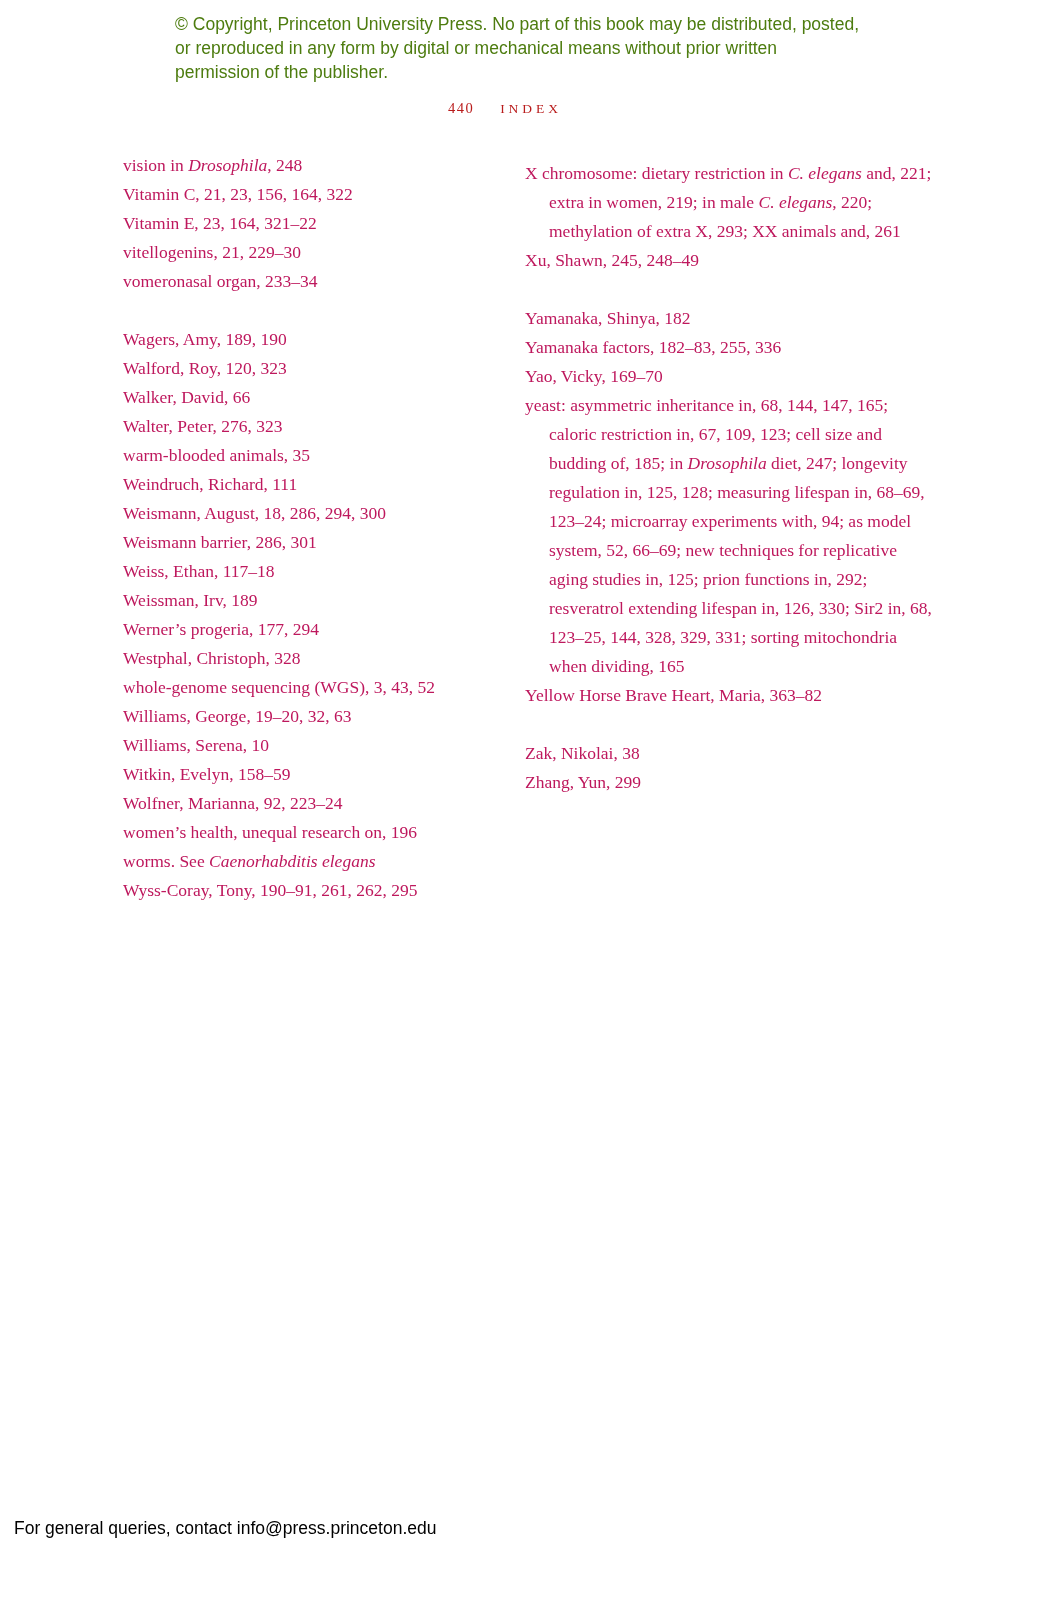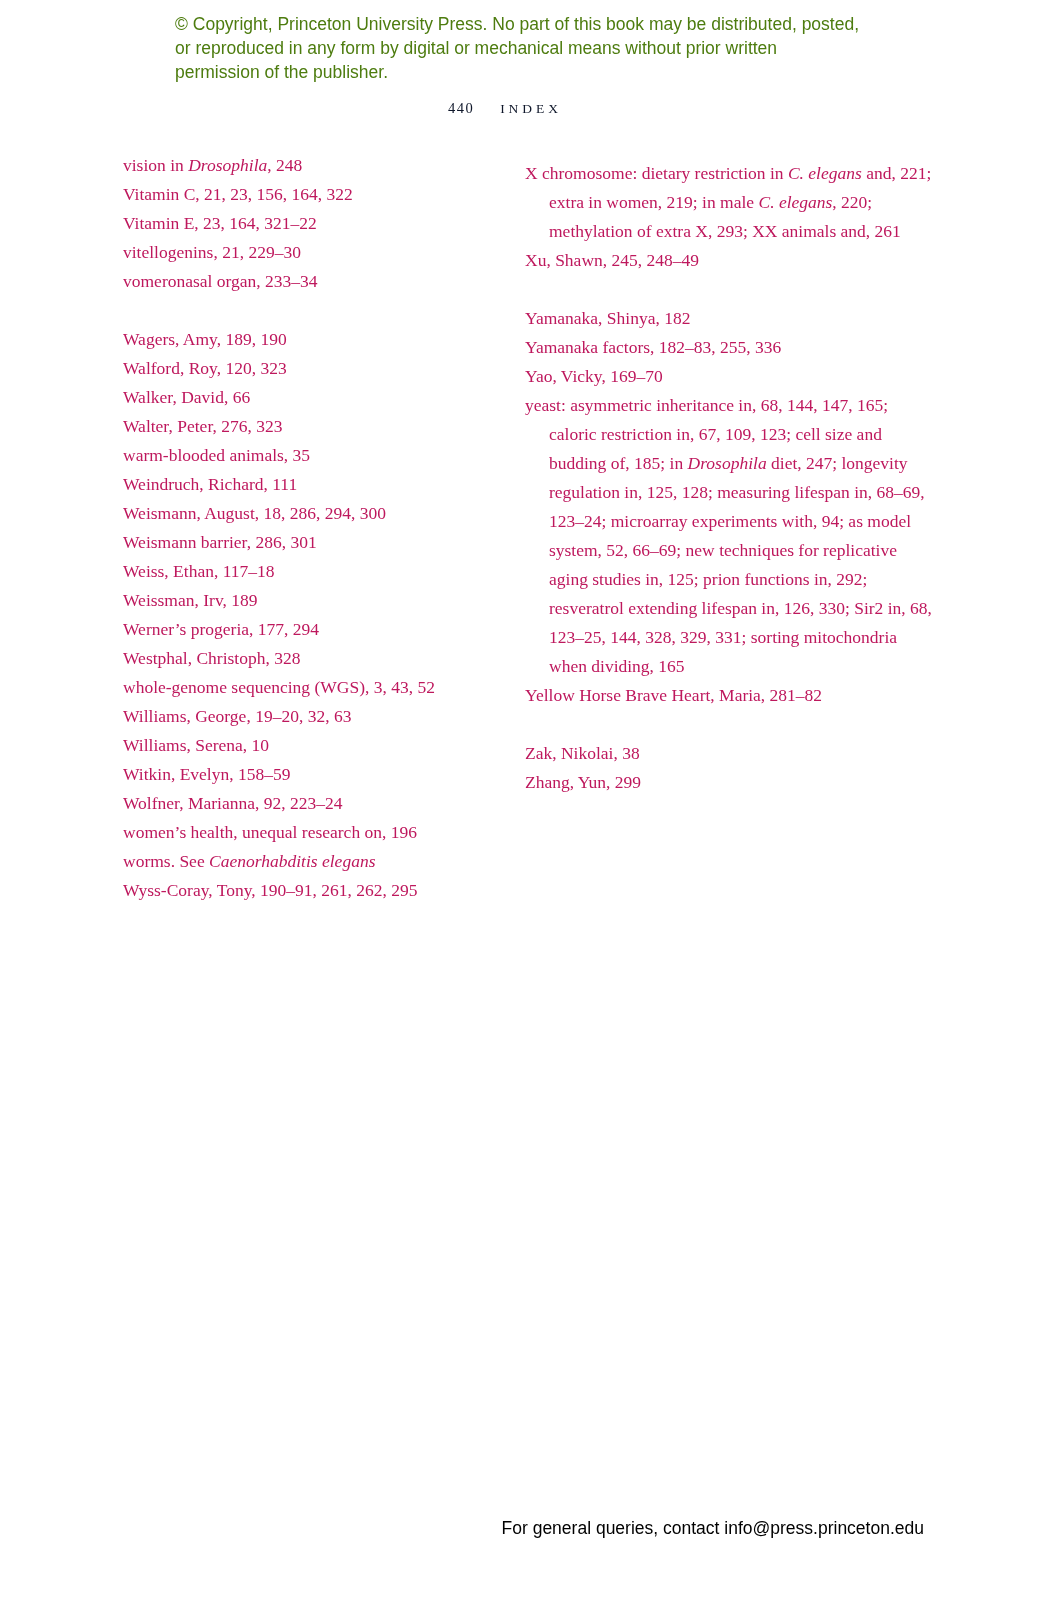--- a/index.html
+++ b/index.html
@@ -30,21 +30,21 @@
     color: #4d7c0f;
     text-align: left;
   }
   .running-head {
     position: absolute;
     top: 99px;
     left: 0;
     width: 1010px;
     text-align: center;
     font-family: "Liberation Serif", "DejaVu Serif", serif;
-    color: #0f172a;
+    color: #b91c1c;
   }
   .running-head .page-num {
     font-size: 14.5px;
     letter-spacing: 1.5px;
     margin-right: 26px;
   }
   .running-head .section {
     font-size: 13.5px;
     letter-spacing: 4px;
   }
@@ -73,23 +73,23 @@
     margin: 0;
     padding-left: 24px;
     text-indent: -24px;
   }
   .group-spacer {
     height: 29px;
   }
   .footer-line {
     position: absolute;
     top: 1518px;
-    left: 8px;
+    left: 14px;
     width: 916px;
-    text-align: right;
+    text-align: left;
     font-family: "Liberation Sans", "DejaVu Sans", sans-serif;
     font-size: 17.5px;
     color: #000000;
   }
 </style>
 </head>
 <body>
 
 <div class="page">
 
@@ -129,21 +129,21 @@
         <p class="entry">Wyss-Coray, Tony, 190–91, 261, 262, 295</p>
       </div>
     <div class="index-column right" id="right-column">
         <p class="entry">X chromosome: dietary restriction in <i>C. elegans</i> and, 221; extra in women, 219; in male <i>C. elegans</i>, 220; methylation of extra X, 293; XX animals and, 261</p>
         <p class="entry">Xu, Shawn, 245, 248–49</p>
         <div class="group-spacer"></div>
         <p class="entry">Yamanaka, Shinya, 182</p>
         <p class="entry">Yamanaka factors, 182–83, 255, 336</p>
         <p class="entry">Yao, Vicky, 169–70</p>
         <p class="entry">yeast: asymmetric inheritance in, 68, 144, 147, 165; caloric restriction in, 67, 109, 123; cell size and budding of, 185; in <i>Drosophila</i> diet, 247; longevity regulation in, 125, 128; measuring lifespan in, 68–69, 123–24; microarray experiments with, 94; as model system, 52, 66–69; new techniques for replicative aging studies in, 125; prion functions in, 292; resveratrol extending lifespan in, 126, 330; Sir2 in, 68, 123–25, 144, 328, 329, 331; sorting mitochondria when dividing, 165</p>
-        <p class="entry">Yellow Horse Brave Heart, Maria, 281–82</p>
+        <p class="entry">Yellow Horse Brave Heart, Maria, 363–82</p>
         <div class="group-spacer"></div>
         <p class="entry">Zak, Nikolai, 38</p>
         <p class="entry">Zhang, Yun, 299</p>
       </div>
   </div>
 
   <div class="footer-line">For general queries, contact info@press.princeton.edu</div>
 
 </div>
 

